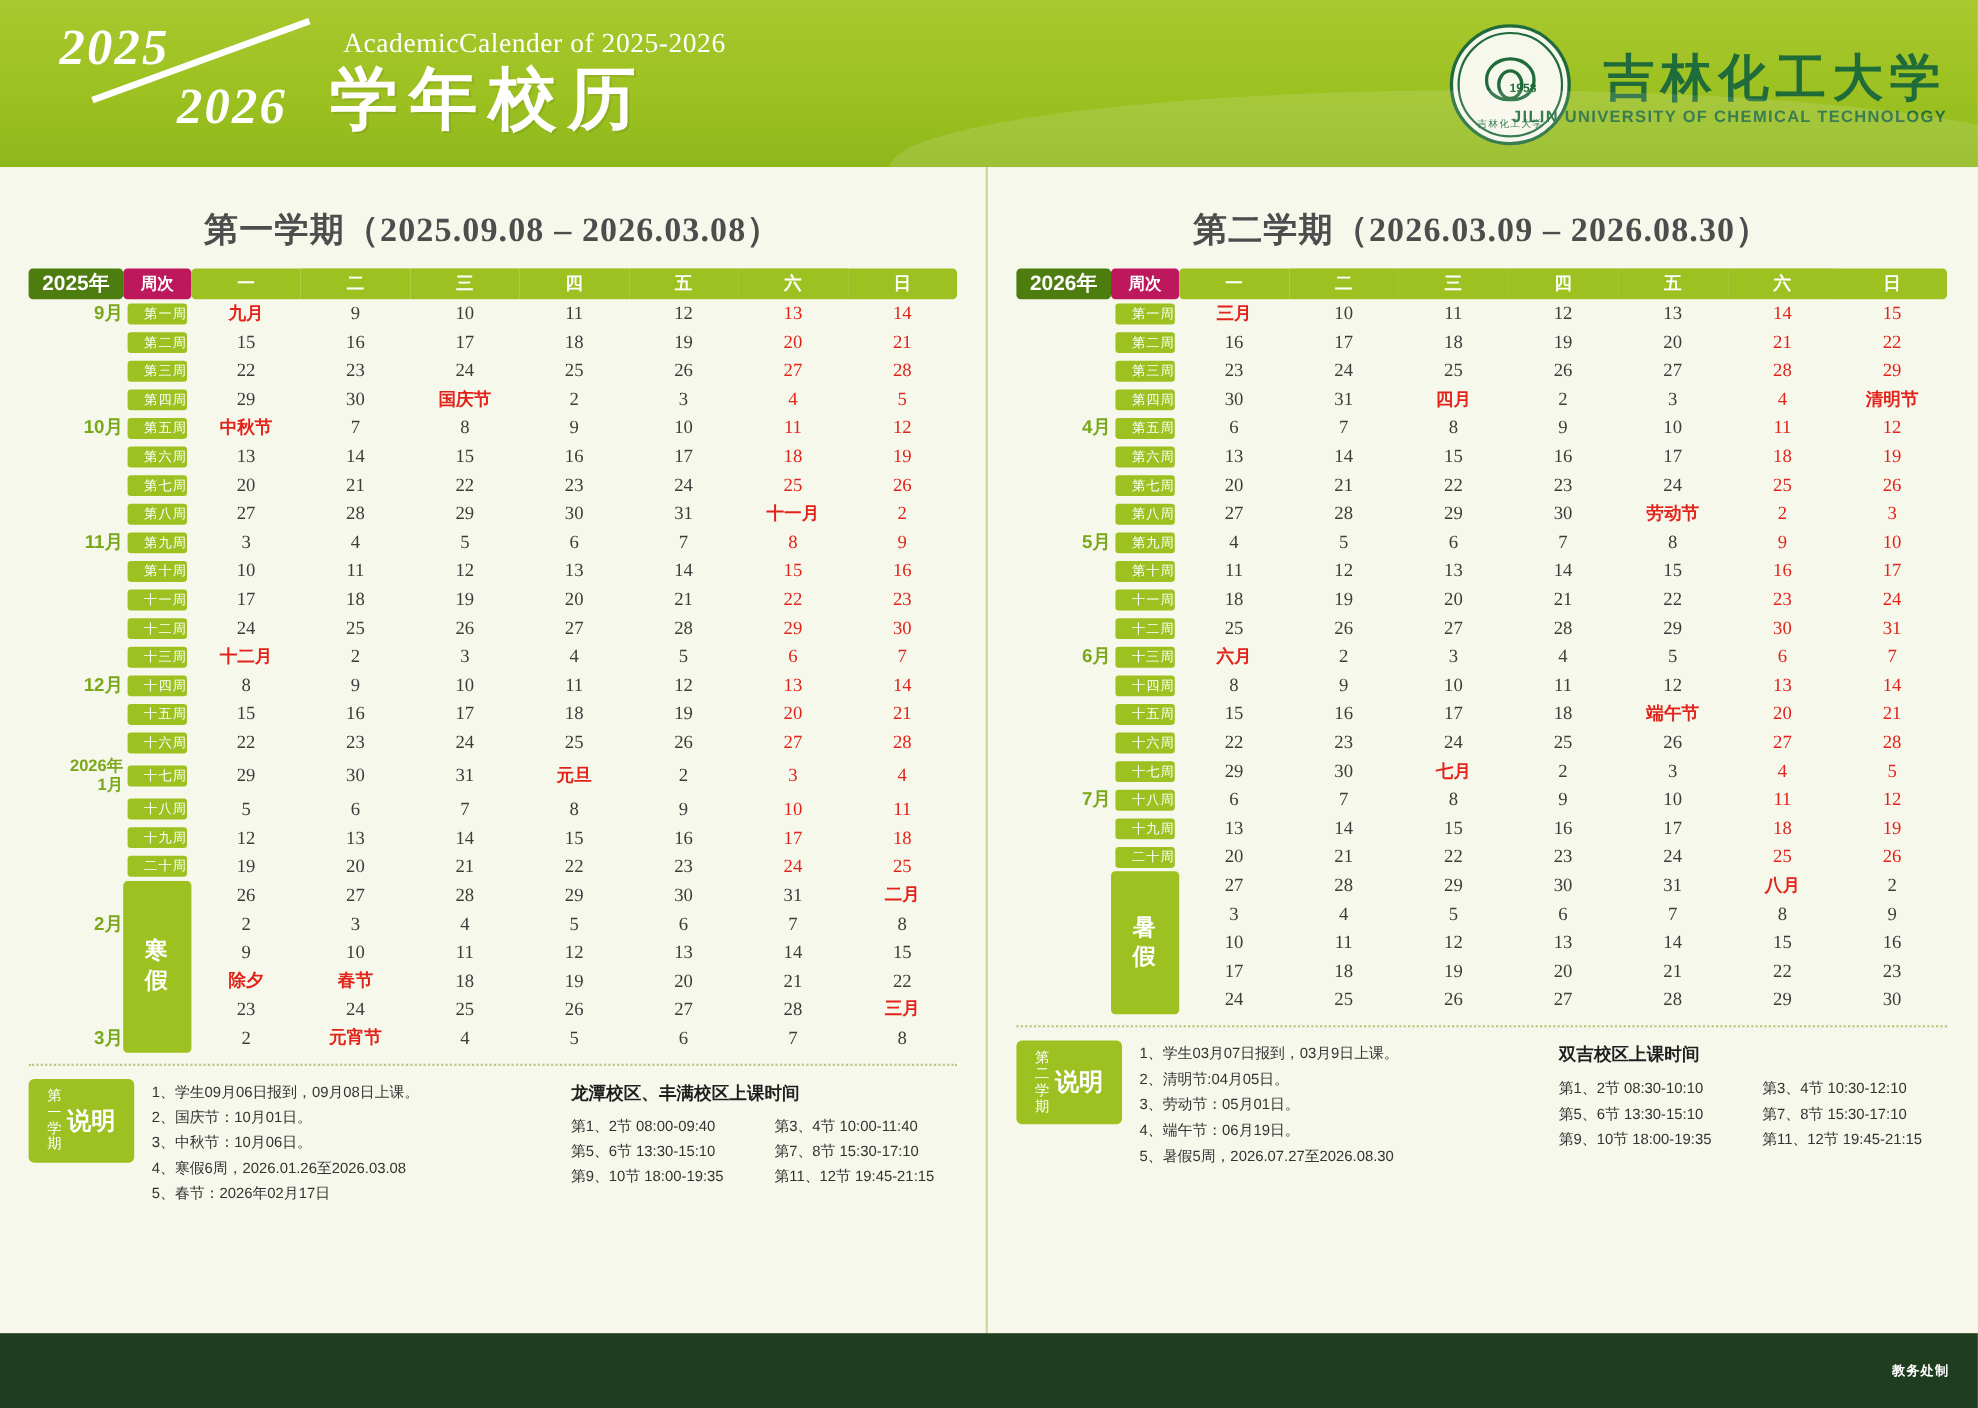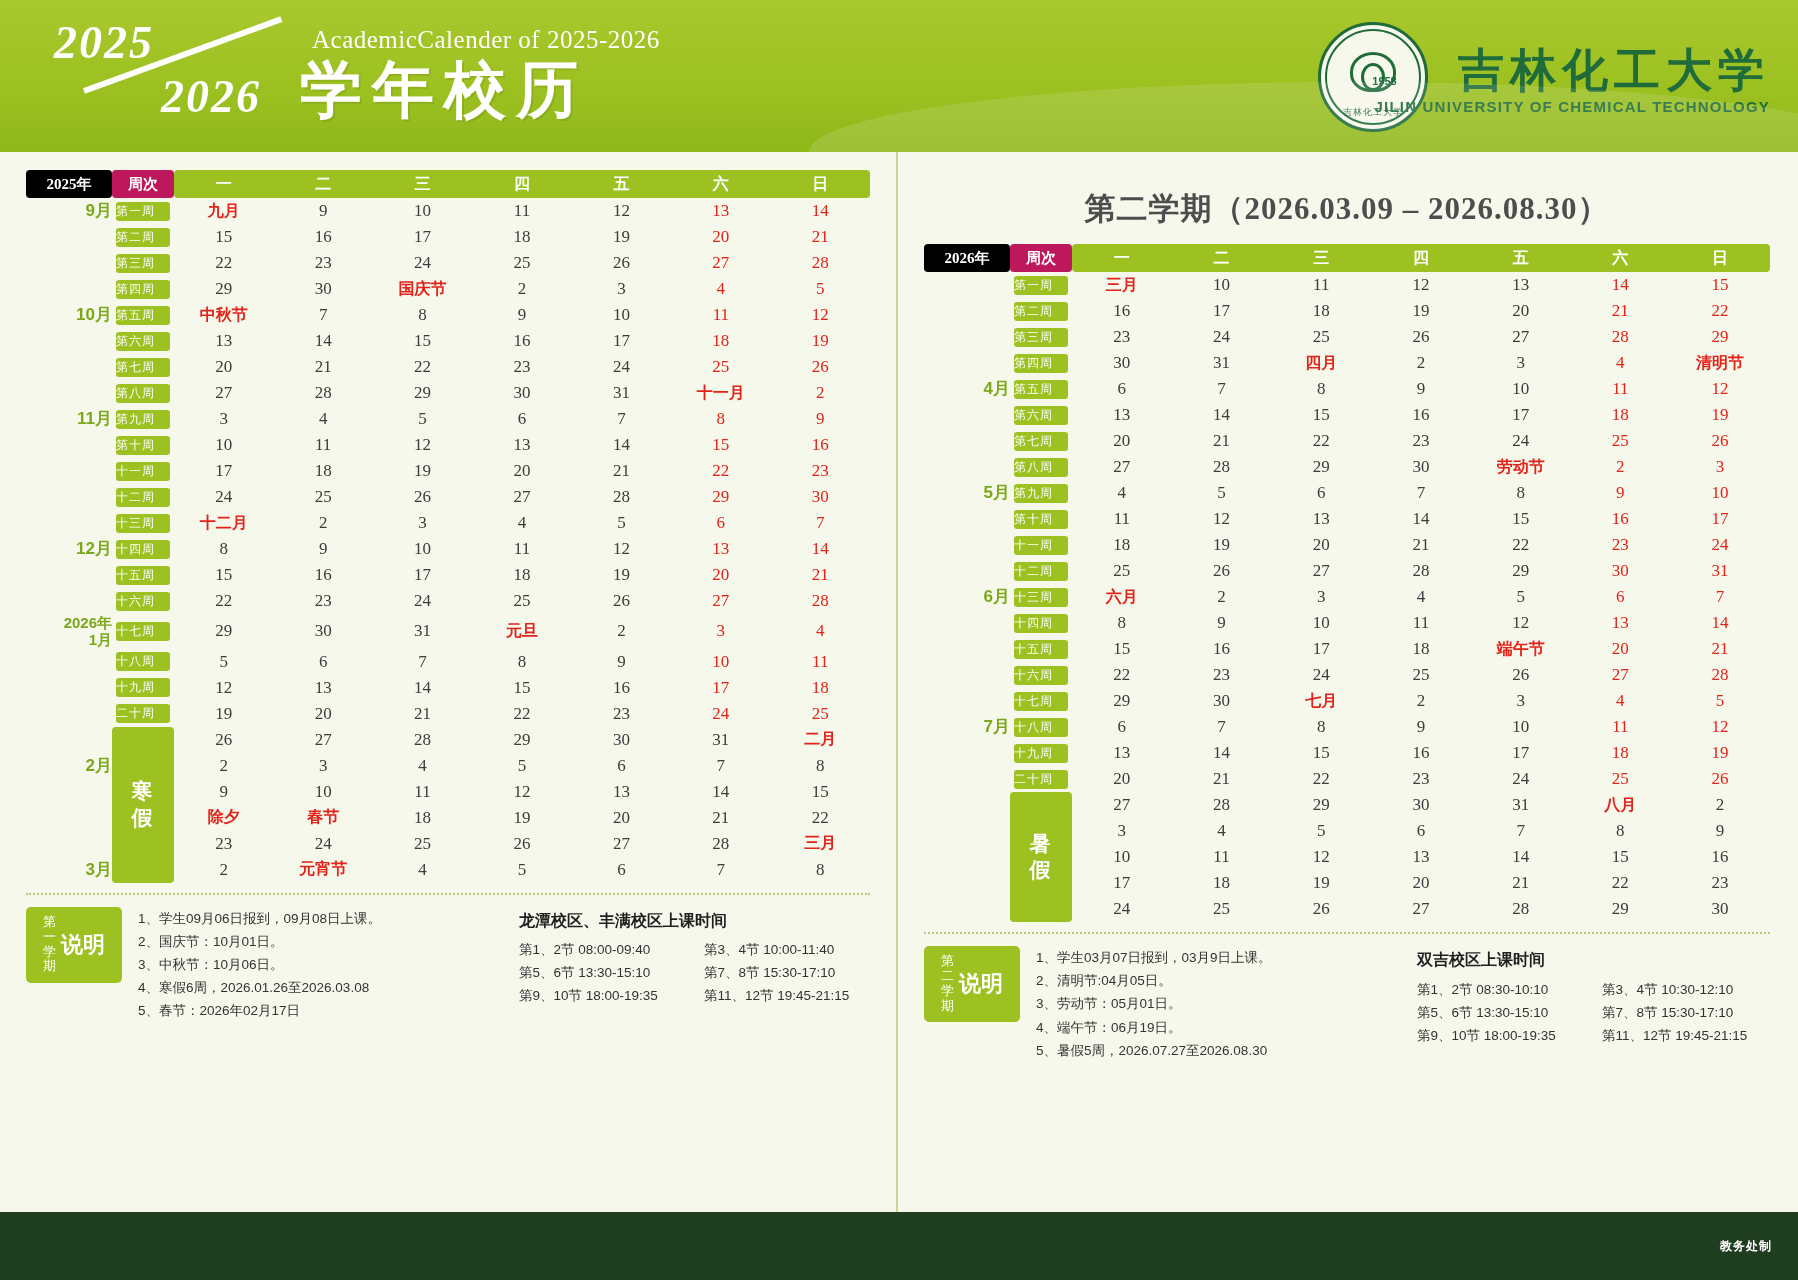--- a/index.html
+++ b/index.html
@@ -111,37 +111,36 @@
     height:28px;
     background:#9dc121;
     color:#ffffff;
     font-size:16px;
     font-weight:bold;
     text-align:center;
   }
   .hdr-row th.first { border-radius:4px 0 0 4px; }
   .hdr-row th.last { border-radius:0 4px 4px 0; }
   .hdr-row th.yearcell {
-    background:#000000; border-radius:4px;
-    font-size:15px;
-    font-family:Liberation Serif, serif;
+    background:#4d7c0f; border-radius:4px;
+    font-size:19px;
   }
   .hdr-row th.weekcell { background:#be185d; border-radius:4px; font-size:15px; }
   td.month {
     text-align:right; padding-right:10px;
     color:#7aa81b; font-weight:bold; font-size:17px;
     vertical-align:middle;
     line-height:1.15;
   }
   td.month.small { font-size:15px; }
   .weekbadge {
     display:block; margin:2px auto;
     width:54px; height:19px; line-height:19px;
     background:#9dc121; color:#ffffff;
-    font-size:12px; text-align:left; border-radius:3px;
+    font-size:12px; text-align:right; border-radius:3px;
     letter-spacing:1px;
   }
   td.day {
     text-align:center;
     height:26px;
     font-size:17px;
     color:#3c3c3c;
     font-family:"Liberation Serif", serif;
   }
   td.day.red { color:#e2231a; }
@@ -216,20 +215,21 @@
       <div class="mark"></div>
       <div class="yr">1958</div>
       <div class="bot">吉林化工大学</div>
     </div>
     <div class="hdr-univ-cn">吉林化工大学</div>
     <div class="hdr-univ-en">JILIN UNIVERSITY OF CHEMICAL TECHNOLOGY</div>
   </div>
 
   <div class="body-wrap">
     <div class="panel left">
+      <div class="sem-title">第一学期（2025.09.08 – 2026.03.08）</div>
       <table class="cal">
         <colgroup>
           <col class="col-month">
             <col class="col-week">
           <col>
             <col>
             <col>
             <col>
             <col>
             <col>

